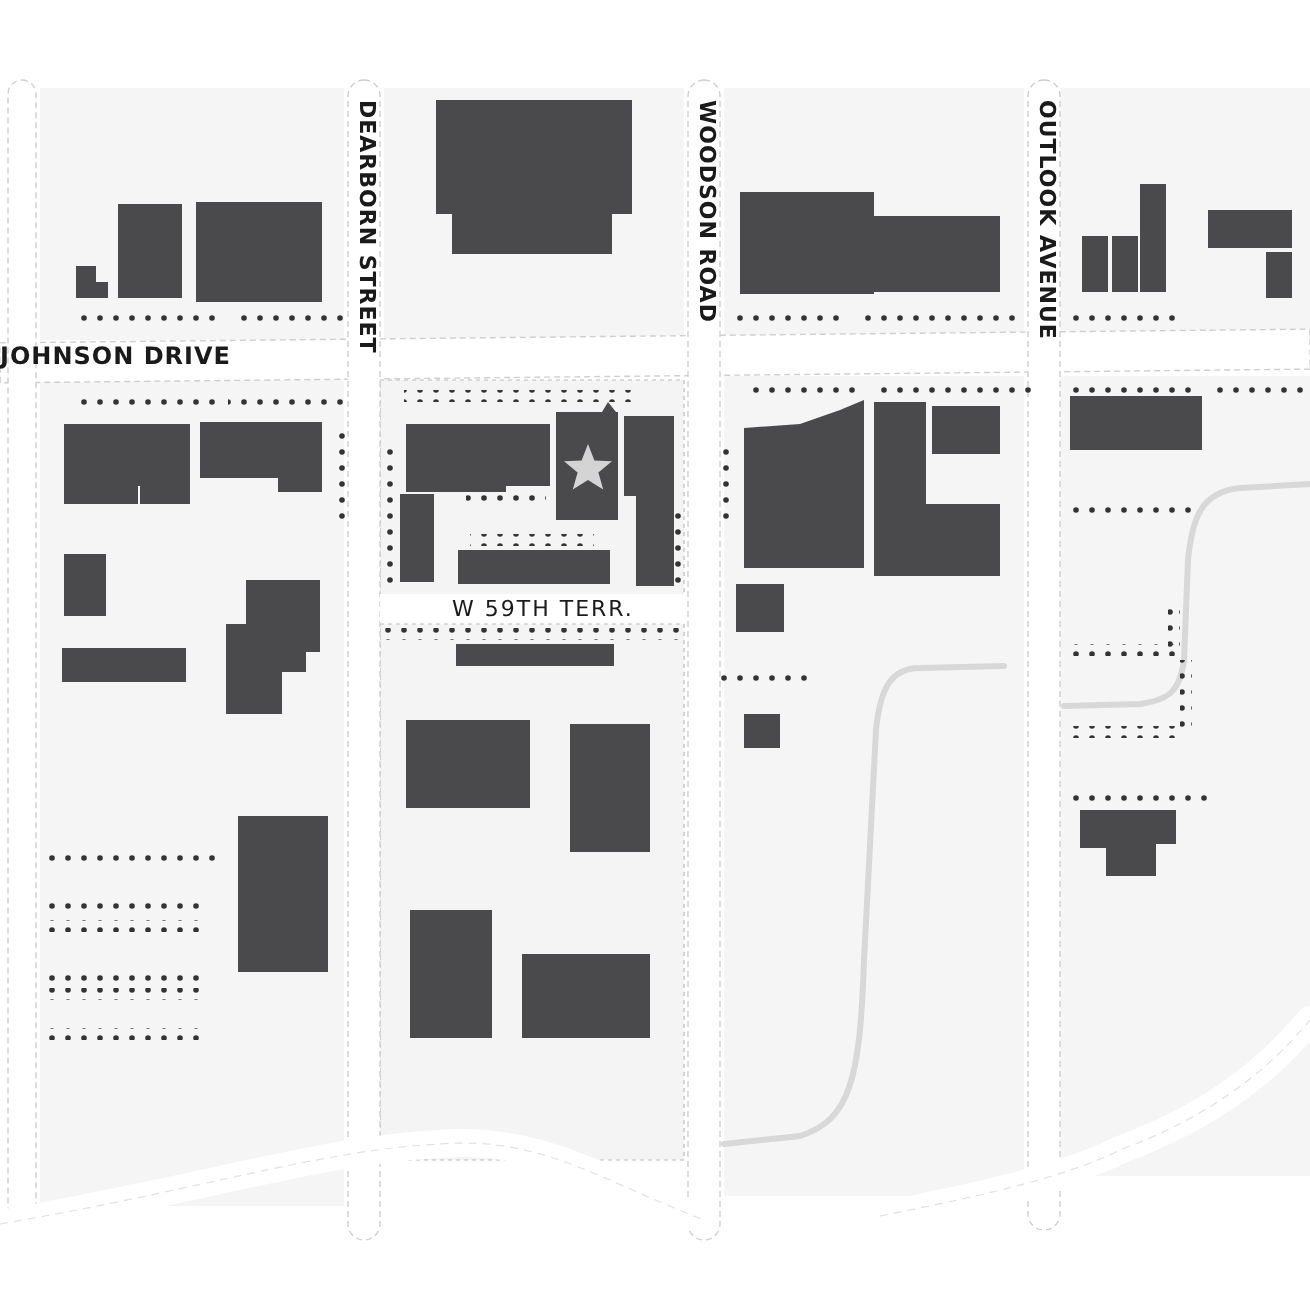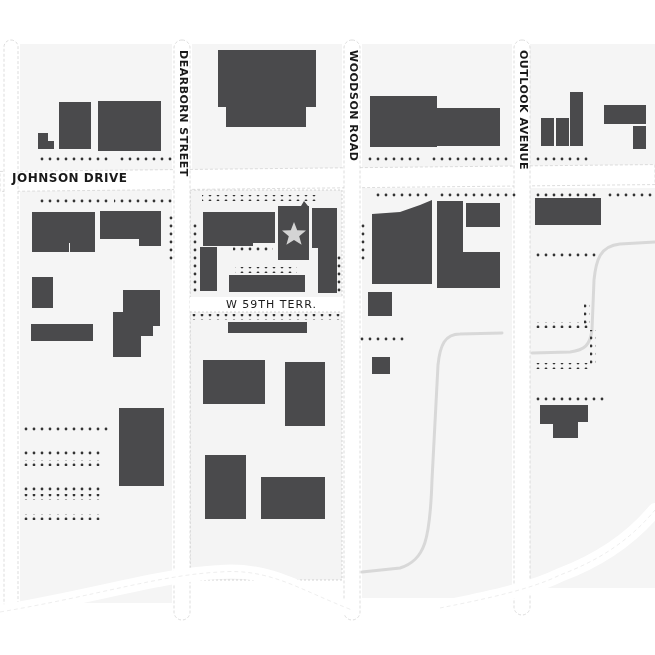--- a/index.html
+++ b/index.html
@@ -135,18 +135,18 @@
       <rect x="584" y="300" width="6" height="26" fill="url(#dotsV)"></rect>
       <rect x="590" y="330" width="6" height="36" fill="url(#dotsV)"></rect>
       <rect x="532" y="363" width="60" height="6" fill="url(#dotsH)"></rect>
       <rect x="532" y="395" width="72" height="6" fill="url(#dotsH)"></rect>
     </g>
 
     <rect x="190" y="297" width="152" height="14" fill="#ffffff"></rect>
   </svg>
 
   
-  <div class="street-label hlabel" style="left:12px; top:171px;">JOHNSON DRIVE</div>
+  <div class="street-label hlabel" style="left:0; top:171px;">JOHNSON DRIVE</div>
   <div class="street-label vlabel" style="left:190px; top:50px;">DEARBORN STREET</div>
   <div class="street-label vlabel" style="left:360px; top:50px;">WOODSON ROAD</div>
   <div class="street-label vlabel" style="left:530px; top:50px;">OUTLOOK AVENUE</div>
   <div class="street-label terr-label" style="left:226px; top:298px;">W 59TH TERR.</div>
 </div>
 
 </body></html>

